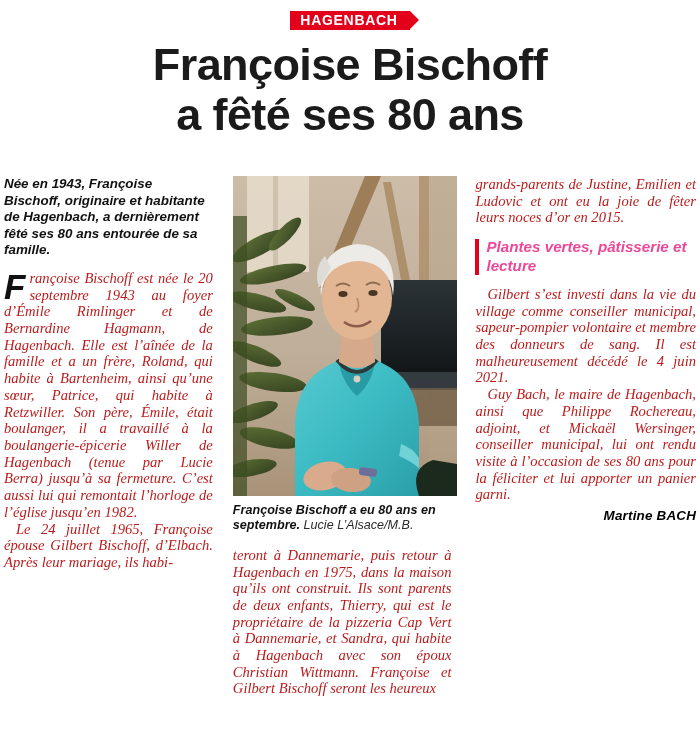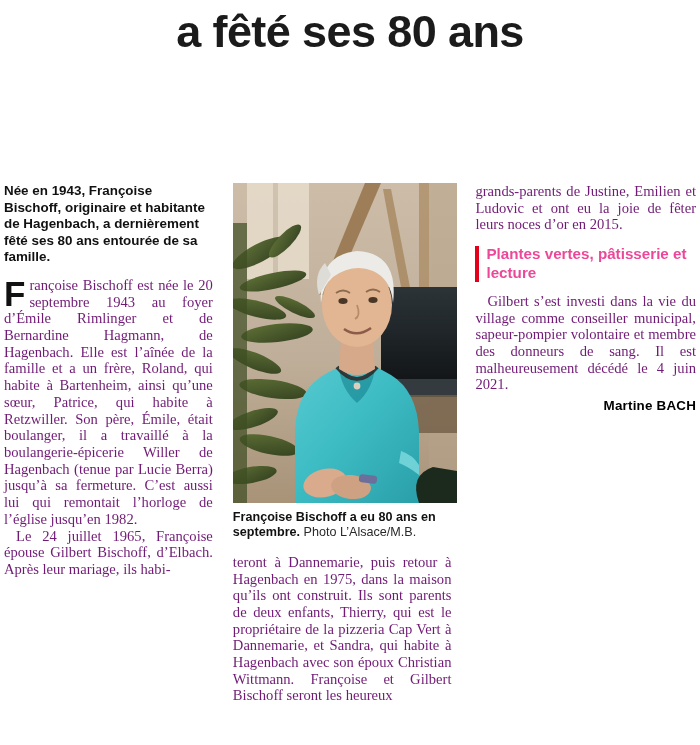--- a/index.html
+++ b/index.html
@@ -70,20 +70,21 @@
 
   
   .columns {
     position: absolute;
     top: 176px;
     left: 0;
     width: 700px;
     height: 569px;
     display: flex;
     gap: 8px;
+    font-style: italic;
   }
   .col {
     box-sizing: border-box;
     overflow: hidden;
   }
   .col-1 { width: 224px; padding: 0 6px 0 4px; }
   .col-mid { width: 236px; padding: 0 6px 0 6px; }
   .col-3 { width: 240px; padding: 0 4px 0 10px; }
 
   
@@ -97,21 +98,21 @@
   }
 
   
   .body-p {
     font-family: "Liberation Serif", serif;
     font-size: 14.6px;
     line-height: 16.7px;
     text-align: justify;
     text-justify: inter-word;
     margin: 0;
-    color: #701a75;
+    color: #b91c1c;
     hyphens: manual;
   }
   .body-p + .body-p { text-indent: 12px; }
   .body-p.no-indent { text-indent: 0; }
 
   
   .dropcap-p::first-letter {
     font-family: "Liberation Sans", sans-serif;
     font-weight: bold;
     font-size: 35px;
@@ -173,22 +174,26 @@
     letter-spacing: 0.2px;
     margin: 4px 0 0 0;
     color: #000000;
   }
 </style>
 </head>
 <body>
 
 <div class="page">
 
+  <div class="kicker-wrap">
+    <span class="kicker">HAGENBACH</span>
+  </div>
 
   <h1 class="headline">
+    <span class="hl-line">Françoise Bischoff</span>
     <span class="hl-line">a fêté ses 80 ans</span>
   </h1>
 
   <div class="columns">
 
     <div class="col col-1">
       <p class="intro">Née en 1943, Françoise Bischoff, originaire et habitante de Hagenbach, a dernièrement fêté ses 80 ans entourée de sa famille.</p>
       <p class="body-p dropcap-p no-indent">Françoise Bischoff est née le 20 septembre 1943 au foyer d’Émile Rimlinger et de Bernardine Hagmann, de Hagenbach. Elle est l’aînée de la famille et a un frère, Roland, qui habite à Bartenheim, ainsi qu’une sœur, Patrice, qui habite à Retzwiller. Son père, Émile, était boulanger, il a travaillé à la boulangerie-épicerie Willer de Hagenbach (tenue par Lucie Berra) jusqu’à sa fermeture. C’est aussi lui qui remontait l’horloge de l’église jusqu’en 1982.</p>
       <p class="body-p">Le 24 juillet 1965, Françoise épouse Gilbert Bischoff, d’Elbach. Après leur mariage, ils habi-</p>
     </div>
@@ -275,30 +280,31 @@
           <ellipse cx="118" cy="304" rx="20" ry="12" fill="#cfa183" transform="rotate(6 118 304)"></ellipse>
 
           <rect x="126" y="292" width="18" height="8" rx="3" fill="#6d6f9b" transform="rotate(8 135 296)"></rect>
 
           <path d="M186 320 Q176 292 200 284 L224 288 L224 320 Z" fill="#1c2a1e"></path>
         </svg>
       </div>
 
       <p class="caption">
         <span class="cap-main">Françoise Bischoff a eu 80 ans en septembre.</span>
-        <span class="cap-credit">Photo L’Alsace/M.B.</span>
+        <span class="cap-credit">Lucie L’Alsace/M.B.</span>
       </p>
 
       <p class="body-p no-indent">teront à Dannemarie, puis retour à Hagenbach en 1975, dans la maison qu’ils ont construit. Ils sont parents de deux enfants, Thierry, qui est le propriétaire de la pizzeria Cap Vert à Dannemarie, et Sandra, qui habite à Hagenbach avec son époux Christian Wittmann. Françoise et Gilbert Bischoff seront les heureux</p>
     </div>
 
     <div class="col col-3">
       <p class="body-p no-indent">grands-parents de Justine, Emilien et Ludovic et ont eu la joie de fêter leurs noces d’or en 2015.</p>
 
       <h2 class="subhead">Plantes vertes, pâtisserie et lecture</h2>
 
       <p class="body-p no-indent" style="text-indent:12px;">Gilbert s’est investi dans la vie du village comme conseiller municipal, sapeur-pompier volontaire et membre des donneurs de sang. Il est malheureusement décédé le 4 juin 2021.</p>
+      <p class="body-p">Guy Bach, le maire de Hagenbach, ainsi que Philippe Rochereau, adjoint, et Mickaël Wersinger, conseiller municipal, lui ont rendu visite à l’occasion de ses 80 ans pour la féliciter et lui apporter un panier garni.</p>
 
       <p class="byline">Martine BACH</p>
     </div>
 
   </div>
 </div>
 
 </body></html>

